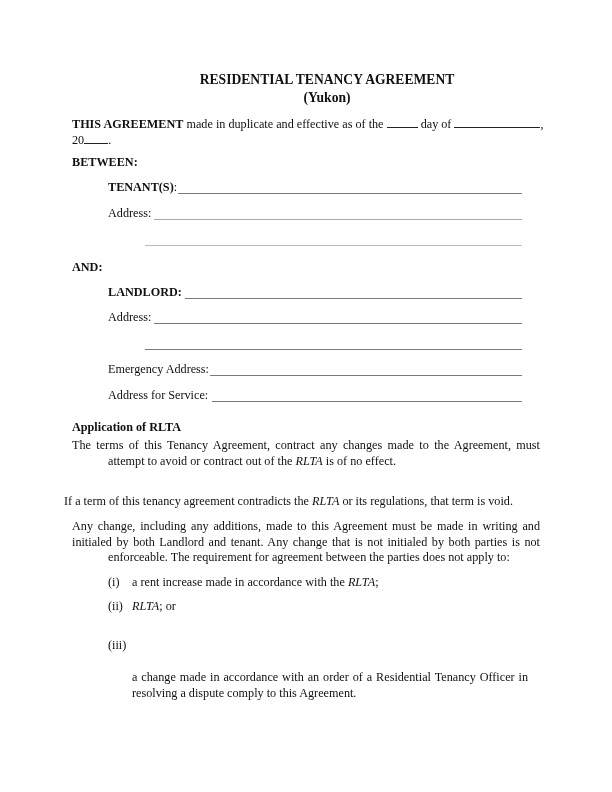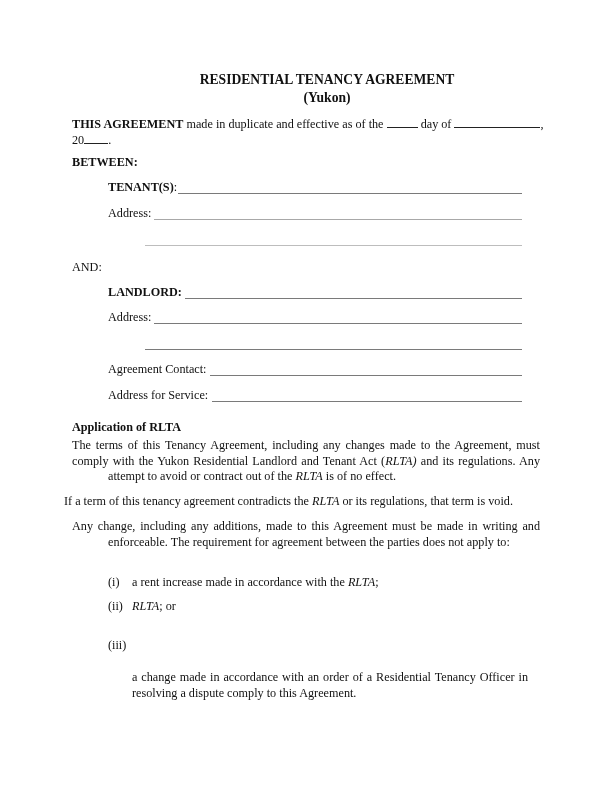--- a/index.html
+++ b/index.html
@@ -34,47 +34,47 @@
 
 <div class="abs" style="top:155px; left:72px; font-weight:bold;">BETWEEN:</div>
 
 <div class="abs" style="top:180px; left:108px;"><b>TENANT(S)</b><span>:</span></div>
 <div class="line" style="top:193px; left:178px; width:344px;"></div>
 
 <div class="abs" style="top:206px; left:108px;">Address:</div>
 <div class="line" style="top:219px; left:154px; width:368px; border-color:#a8a8a8;"></div>
 <div class="line" style="top:245px; left:145px; width:377px; border-color:#bdbdbd;"></div>
 
-<div class="abs" style="top:260px; left:72px; font-weight:normal;">AND:</div>
+<div class="abs" style="top:260px; left:72px; font-weight:bold;">AND:</div>
 
 <div class="abs" style="top:285px; left:108px; font-weight:bold;">LANDLORD:</div>
 <div class="line" style="top:298px; left:185px; width:337px;"></div>
 
 <div class="abs" style="top:310px; left:108px;">Address:</div>
 <div class="line" style="top:323px; left:154px; width:368px;"></div>
 <div class="line" style="top:349px; left:145px; width:377px;"></div>
 
-<div class="abs" style="top:362px; left:108px;">Agreement Contact:</div>
+<div class="abs" style="top:362px; left:108px;">Emergency Address:</div>
 <div class="line" style="top:375px; left:210px; width:312px;"></div>
 
 <div class="abs" style="top:388px; left:108px;">Address for Service:</div>
 <div class="line" style="top:401px; left:212px; width:310px;"></div>
 
 <div class="abs" style="top:420px; left:72px; font-weight:bold;">Application of RLTA</div>
 
 <div class="para" style="top:438px;">
-  <span class="ln">The terms of this Tenancy Agreement, including any changes made to the Agreement, must</span>
-  <span class="ln"><span>comply with the Yukon Residential Landlord and Tenant Act (</span><i>RLTA)</i><span> and its regulations. Any</span></span>
+  <span class="ln">The terms of this Tenancy Agreement, contract any changes made to the Agreement, must</span>
   <span class="ln last"><span>attempt to avoid or contract out of the </span><i>RLTA</i><span> is of no effect.</span></span>
 </div>
 
 <div class="abs" style="top:494px; left:64px;"><span>If a term of this tenancy agreement contradicts the </span><i>RLTA</i><span> or its regulations, that term is void.</span></div>
 
 <div class="para" style="top:519px;">
   <span class="ln">Any change, including any additions, made to this Agreement must be made in writing and</span>
+  <span class="ln">initialed by both Landlord and tenant. Any change that is not initialed by both parties is not</span>
   <span class="ln last">enforceable. The requirement for agreement between the parties does not apply to:</span>
 </div>
 
 <div class="item-num" style="top:575px;">(i)</div>
 <div class="item-text" style="top:575px;">
   <span class="ln last"><span>a rent increase made in accordance with the </span><i>RLTA</i><span>;</span></span>
 </div>
 
 <div class="item-num" style="top:599px;">(ii)</div>
 <div class="item-text" style="top:599px;">

